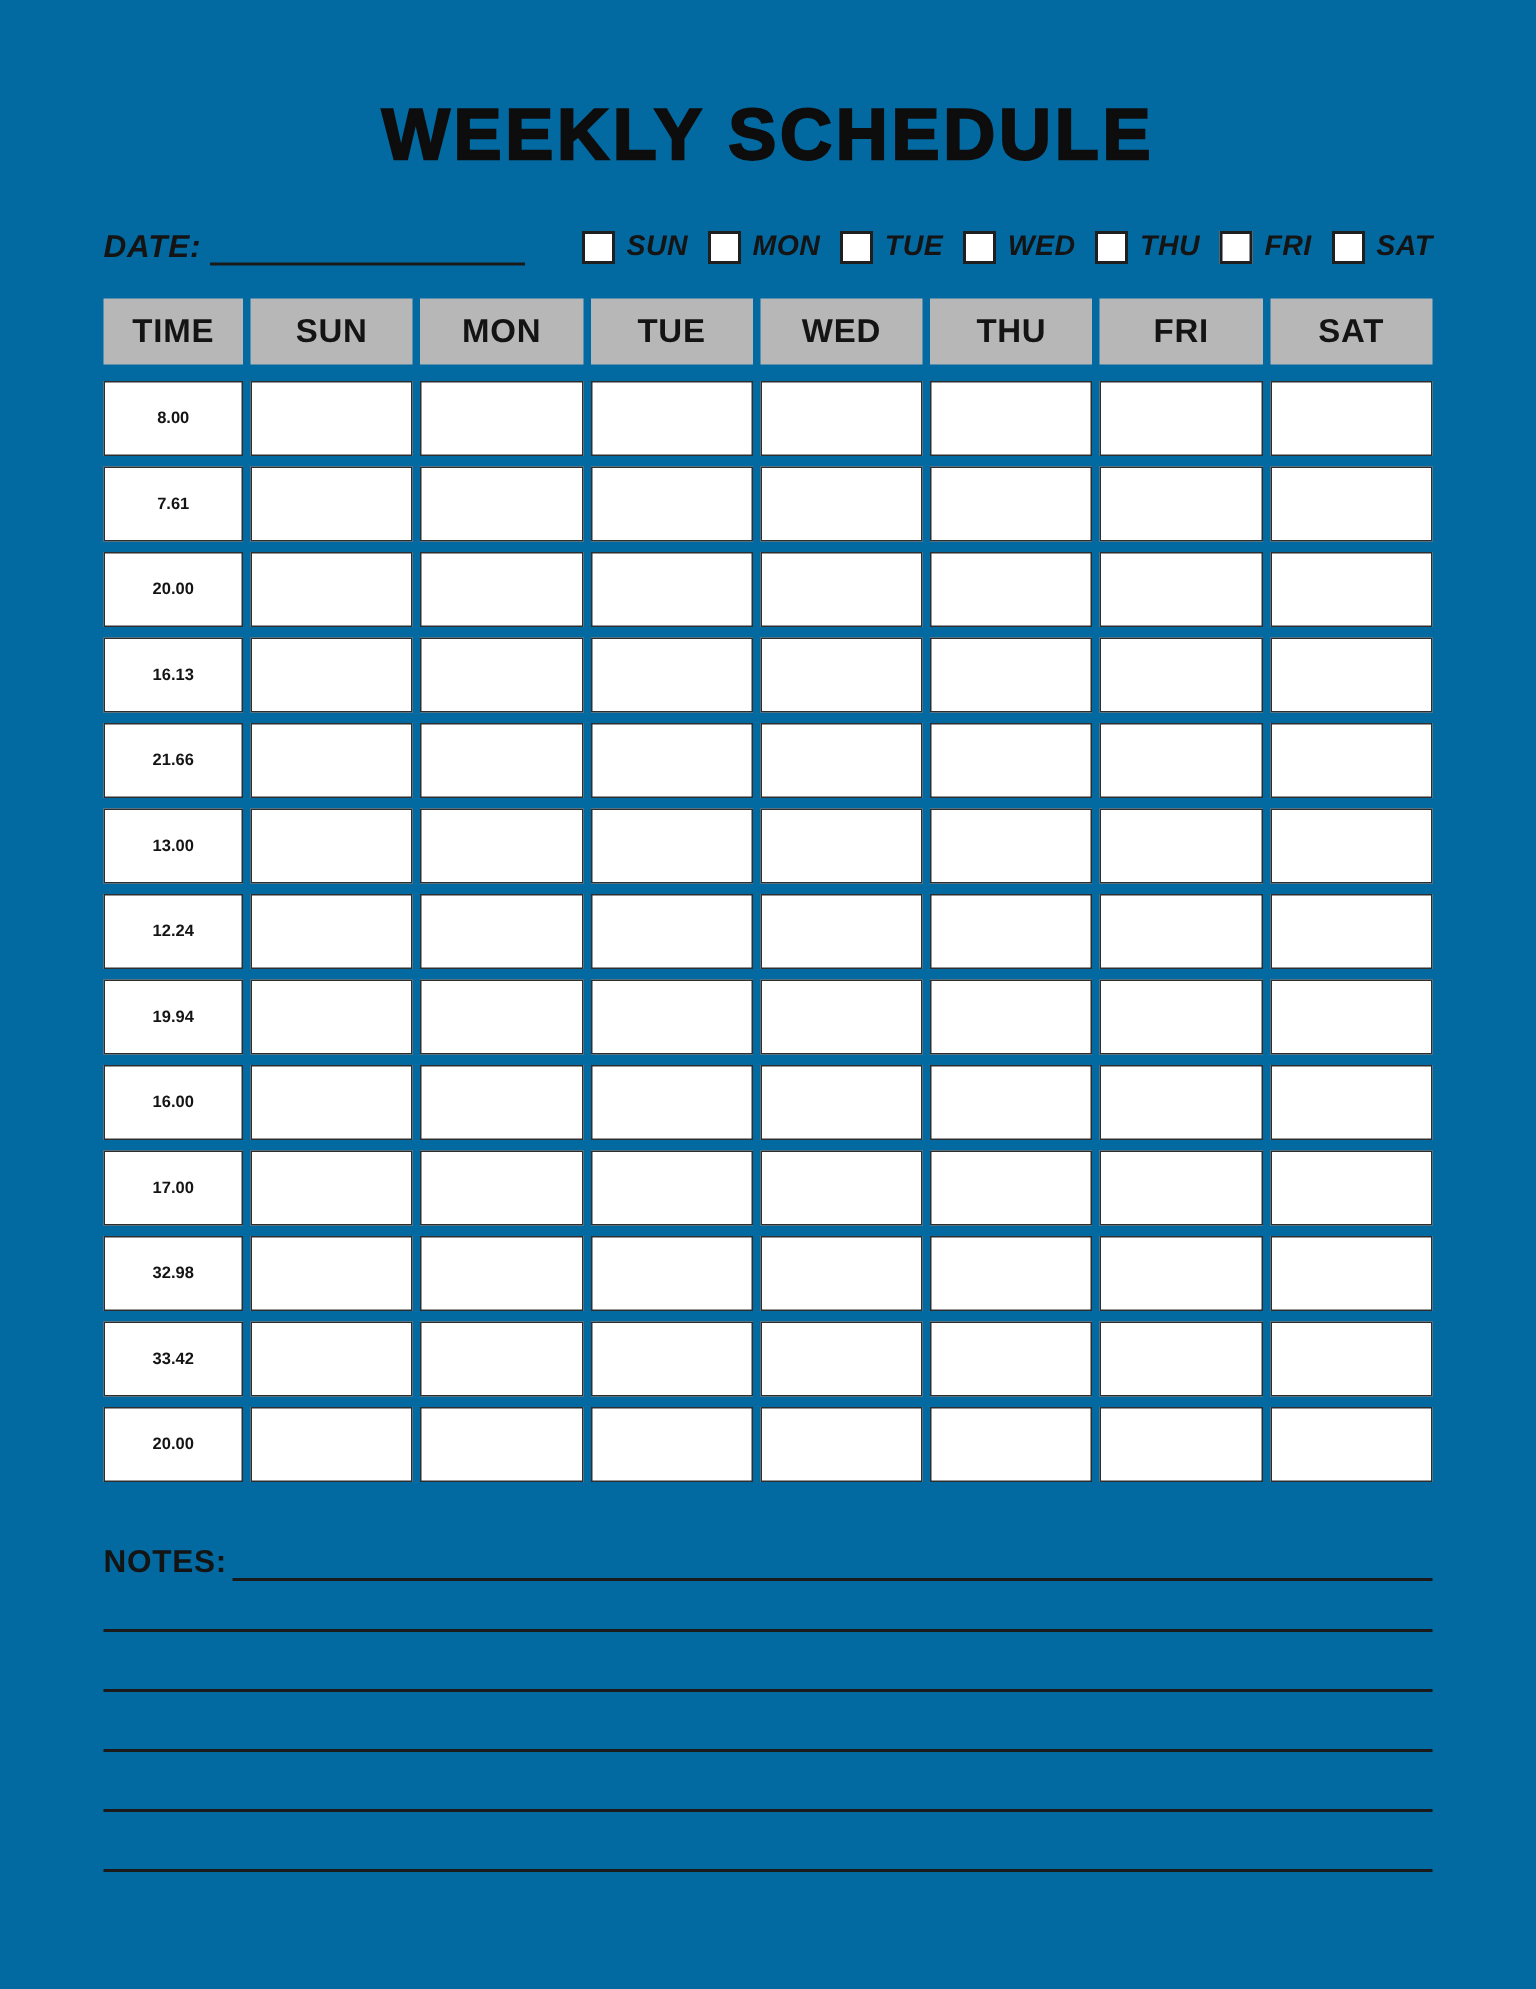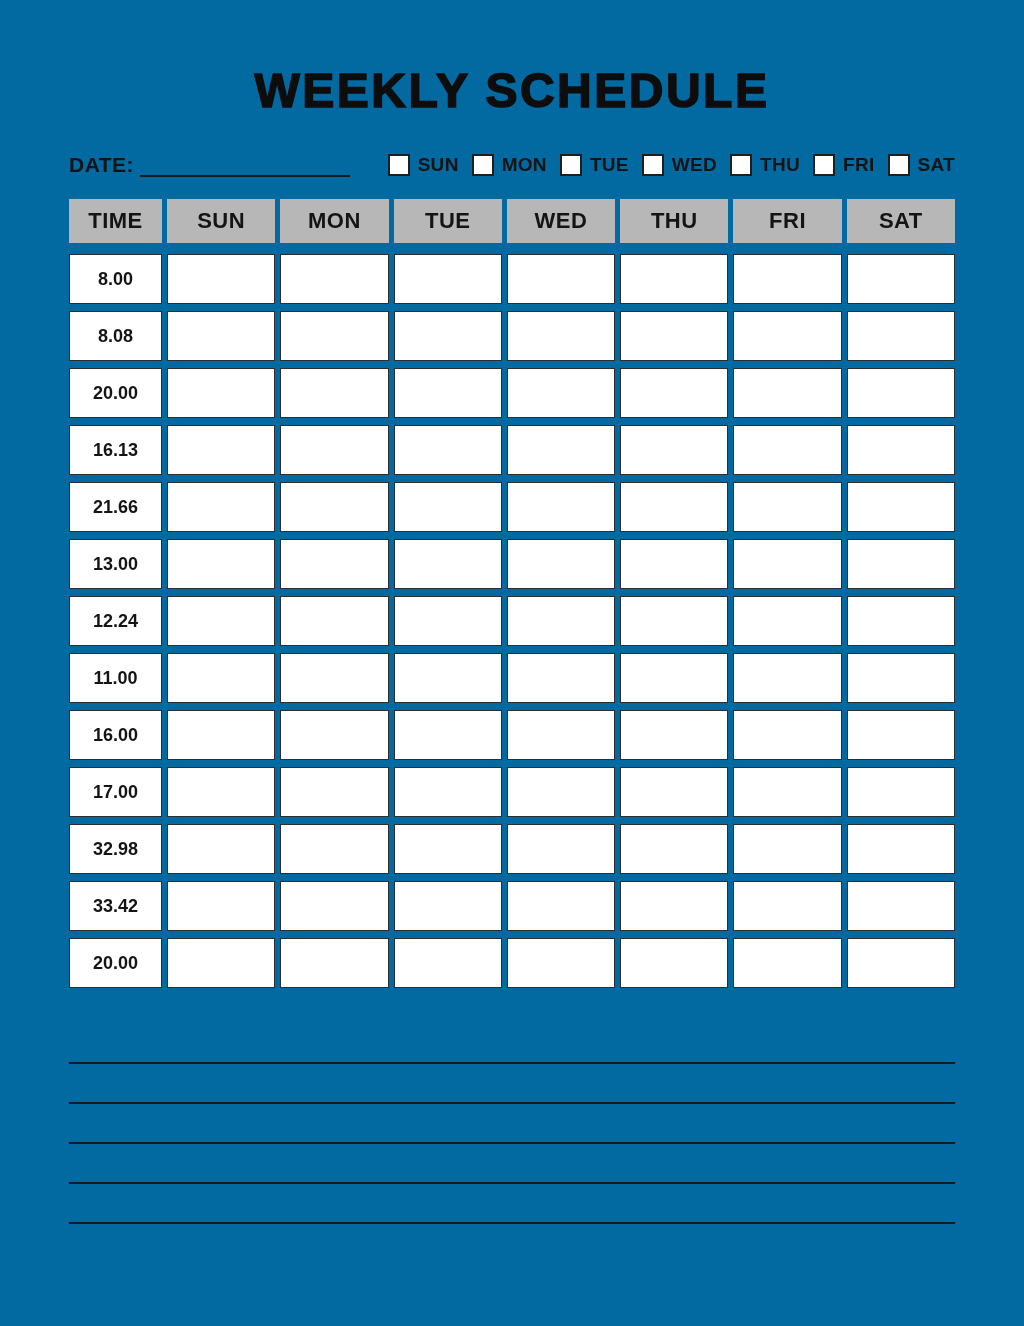--- a/index.html
+++ b/index.html
@@ -23,20 +23,21 @@
     -webkit-text-stroke:1.6px #0d0d0d;
     line-height:54px;
   }
   .content { width:886px; margin:0 auto; }
   .date-row {
     margin-top:30px;
     height:34px;
     display:flex;
     align-items:center;
     justify-content:space-between;
+    font-style:italic;
   }
   .date-field { display:flex; align-items:flex-end; }
   .date-label { font-size:21px; font-weight:bold; letter-spacing:.5px; }
   .date-line {
     display:inline-block;
     width:210px; height:24px; margin-left:6px;
     border-bottom:2px solid #1a1a1a;
   }
   .day-checks { display:flex; align-items:center; gap:13px; }
   .check-item { display:flex; align-items:center; gap:8px; }
@@ -61,21 +62,21 @@
     font-size:22px; font-weight:bold; letter-spacing:.5px;
     color:#141414;
   }
   .time-cell, .slot-cell {
     height:50px;
     border:1.5px solid var(--border,#2e2e2e);
     background:#ffffff;
   }
   .time-cell {
     display:flex; align-items:center; justify-content:center;
-    font-size:18px; font-weight:bold;
+    font-size:11px; font-weight:bold;
   }
   .notes { margin-top:42px; }
   .notes-first { display:flex; align-items:flex-end; }
   .notes-label { font-size:21px; font-weight:bold; letter-spacing:.5px; }
   .notes-line-first { flex:1; height:24px; border-bottom:2.5px solid var(--line,#1a1a1a); margin-left:4px; }
   .note-line { height:40px; border-bottom:2px solid var(--line,#1a1a1a); }
   .note-line.first { height:34px; }
 </style>
 </head>
 <body>
@@ -134,21 +135,21 @@
       </div>
     <div class="grid-body" id="grid-body">
         <div class="time-cell">8.00</div>
         <div class="slot-cell"></div>
         <div class="slot-cell"></div>
         <div class="slot-cell"></div>
         <div class="slot-cell"></div>
         <div class="slot-cell"></div>
         <div class="slot-cell"></div>
         <div class="slot-cell"></div>
-        <div class="time-cell">8.08</div>
+        <div class="time-cell">7.61</div>
         <div class="slot-cell"></div>
         <div class="slot-cell"></div>
         <div class="slot-cell"></div>
         <div class="slot-cell"></div>
         <div class="slot-cell"></div>
         <div class="slot-cell"></div>
         <div class="slot-cell"></div>
         <div class="time-cell">20.00</div>
         <div class="slot-cell"></div>
         <div class="slot-cell"></div>
@@ -182,21 +183,21 @@
         <div class="slot-cell"></div>
         <div class="slot-cell"></div>
         <div class="time-cell">12.24</div>
         <div class="slot-cell"></div>
         <div class="slot-cell"></div>
         <div class="slot-cell"></div>
         <div class="slot-cell"></div>
         <div class="slot-cell"></div>
         <div class="slot-cell"></div>
         <div class="slot-cell"></div>
-        <div class="time-cell">11.00</div>
+        <div class="time-cell">19.94</div>
         <div class="slot-cell"></div>
         <div class="slot-cell"></div>
         <div class="slot-cell"></div>
         <div class="slot-cell"></div>
         <div class="slot-cell"></div>
         <div class="slot-cell"></div>
         <div class="slot-cell"></div>
         <div class="time-cell">16.00</div>
         <div class="slot-cell"></div>
         <div class="slot-cell"></div>
@@ -233,20 +234,24 @@
         <div class="slot-cell"></div>
         <div class="slot-cell"></div>
         <div class="slot-cell"></div>
         <div class="slot-cell"></div>
         <div class="slot-cell"></div>
         <div class="slot-cell"></div>
         <div class="slot-cell"></div>
       </div>
 
     <div class="notes">
+      <div class="notes-first">
+        <span class="notes-label">NOTES:</span>
+        <span class="notes-line-first"></span>
+      </div>
       <div id="notes-lines">
           <div class="note-line first"></div>
           <div class="note-line"></div>
           <div class="note-line"></div>
           <div class="note-line"></div>
           <div class="note-line"></div>
         </div>
     </div>
 
   </div>

